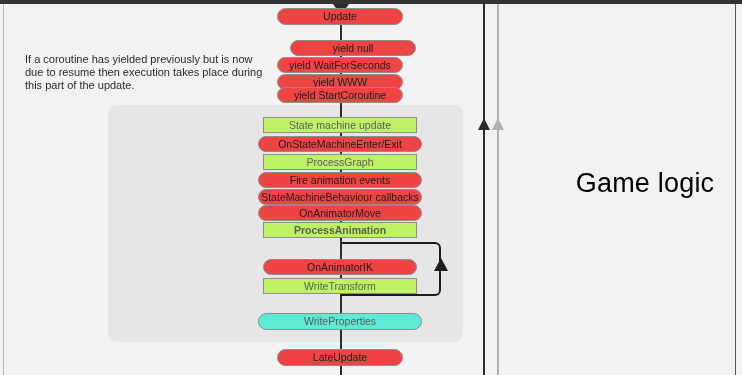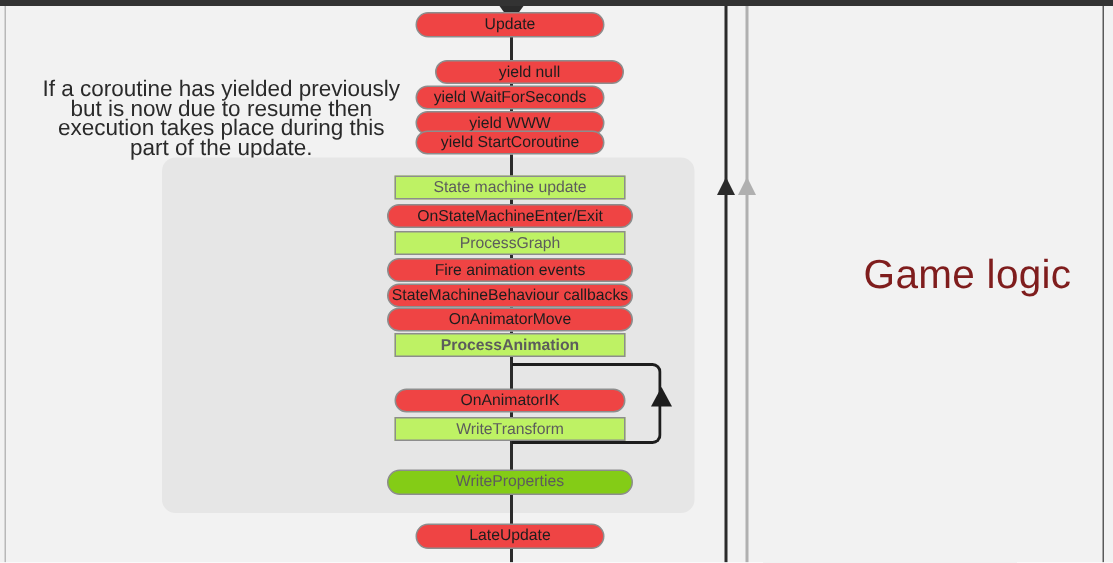--- a/index.html
+++ b/index.html
@@ -60,32 +60,32 @@
     border-bottom: 12px solid #b0b0b0;
   }
   
   .game-logic-label {
     position: absolute;
     left: 560px;
     top: 168px;
     width: 170px;
     text-align: center;
     font-size: 27px;
-    color: #7f1d1d;
+    color: #000000;
     letter-spacing: 0.2px;
     white-space: nowrap;
   }
   
   .note {
     position: absolute;
     left: 25px;
     top: 53px;
     width: 245px;
-    text-align: center;
-    font-size: 15px;
+    text-align: left;
+    font-size: 11px;
     line-height: 13px;
     color: #2a2a2a;
   }
   
   .group-panel {
     position: absolute;
     left: 108px;
     top: 105px;
     width: 355px;
     height: 237px;
@@ -132,21 +132,21 @@
     border-radius: 9px;
     color: #1d1d1d;
   }
   .node.grayrect {
     background: #bef264;
     border: 1px solid #8d8d8d;
     border-radius: 0;
     color: #5c5c5c;
   }
   .node.graypill {
-    background: #84cc16;
+    background: #5eead4;
     border: 1px solid #8d8d8d;
     border-radius: 9px;
     color: #5c5c5c;
   }
   
   .loop {
     position: absolute;
     left: 341px;
     top: 242px;
     width: 100px;

